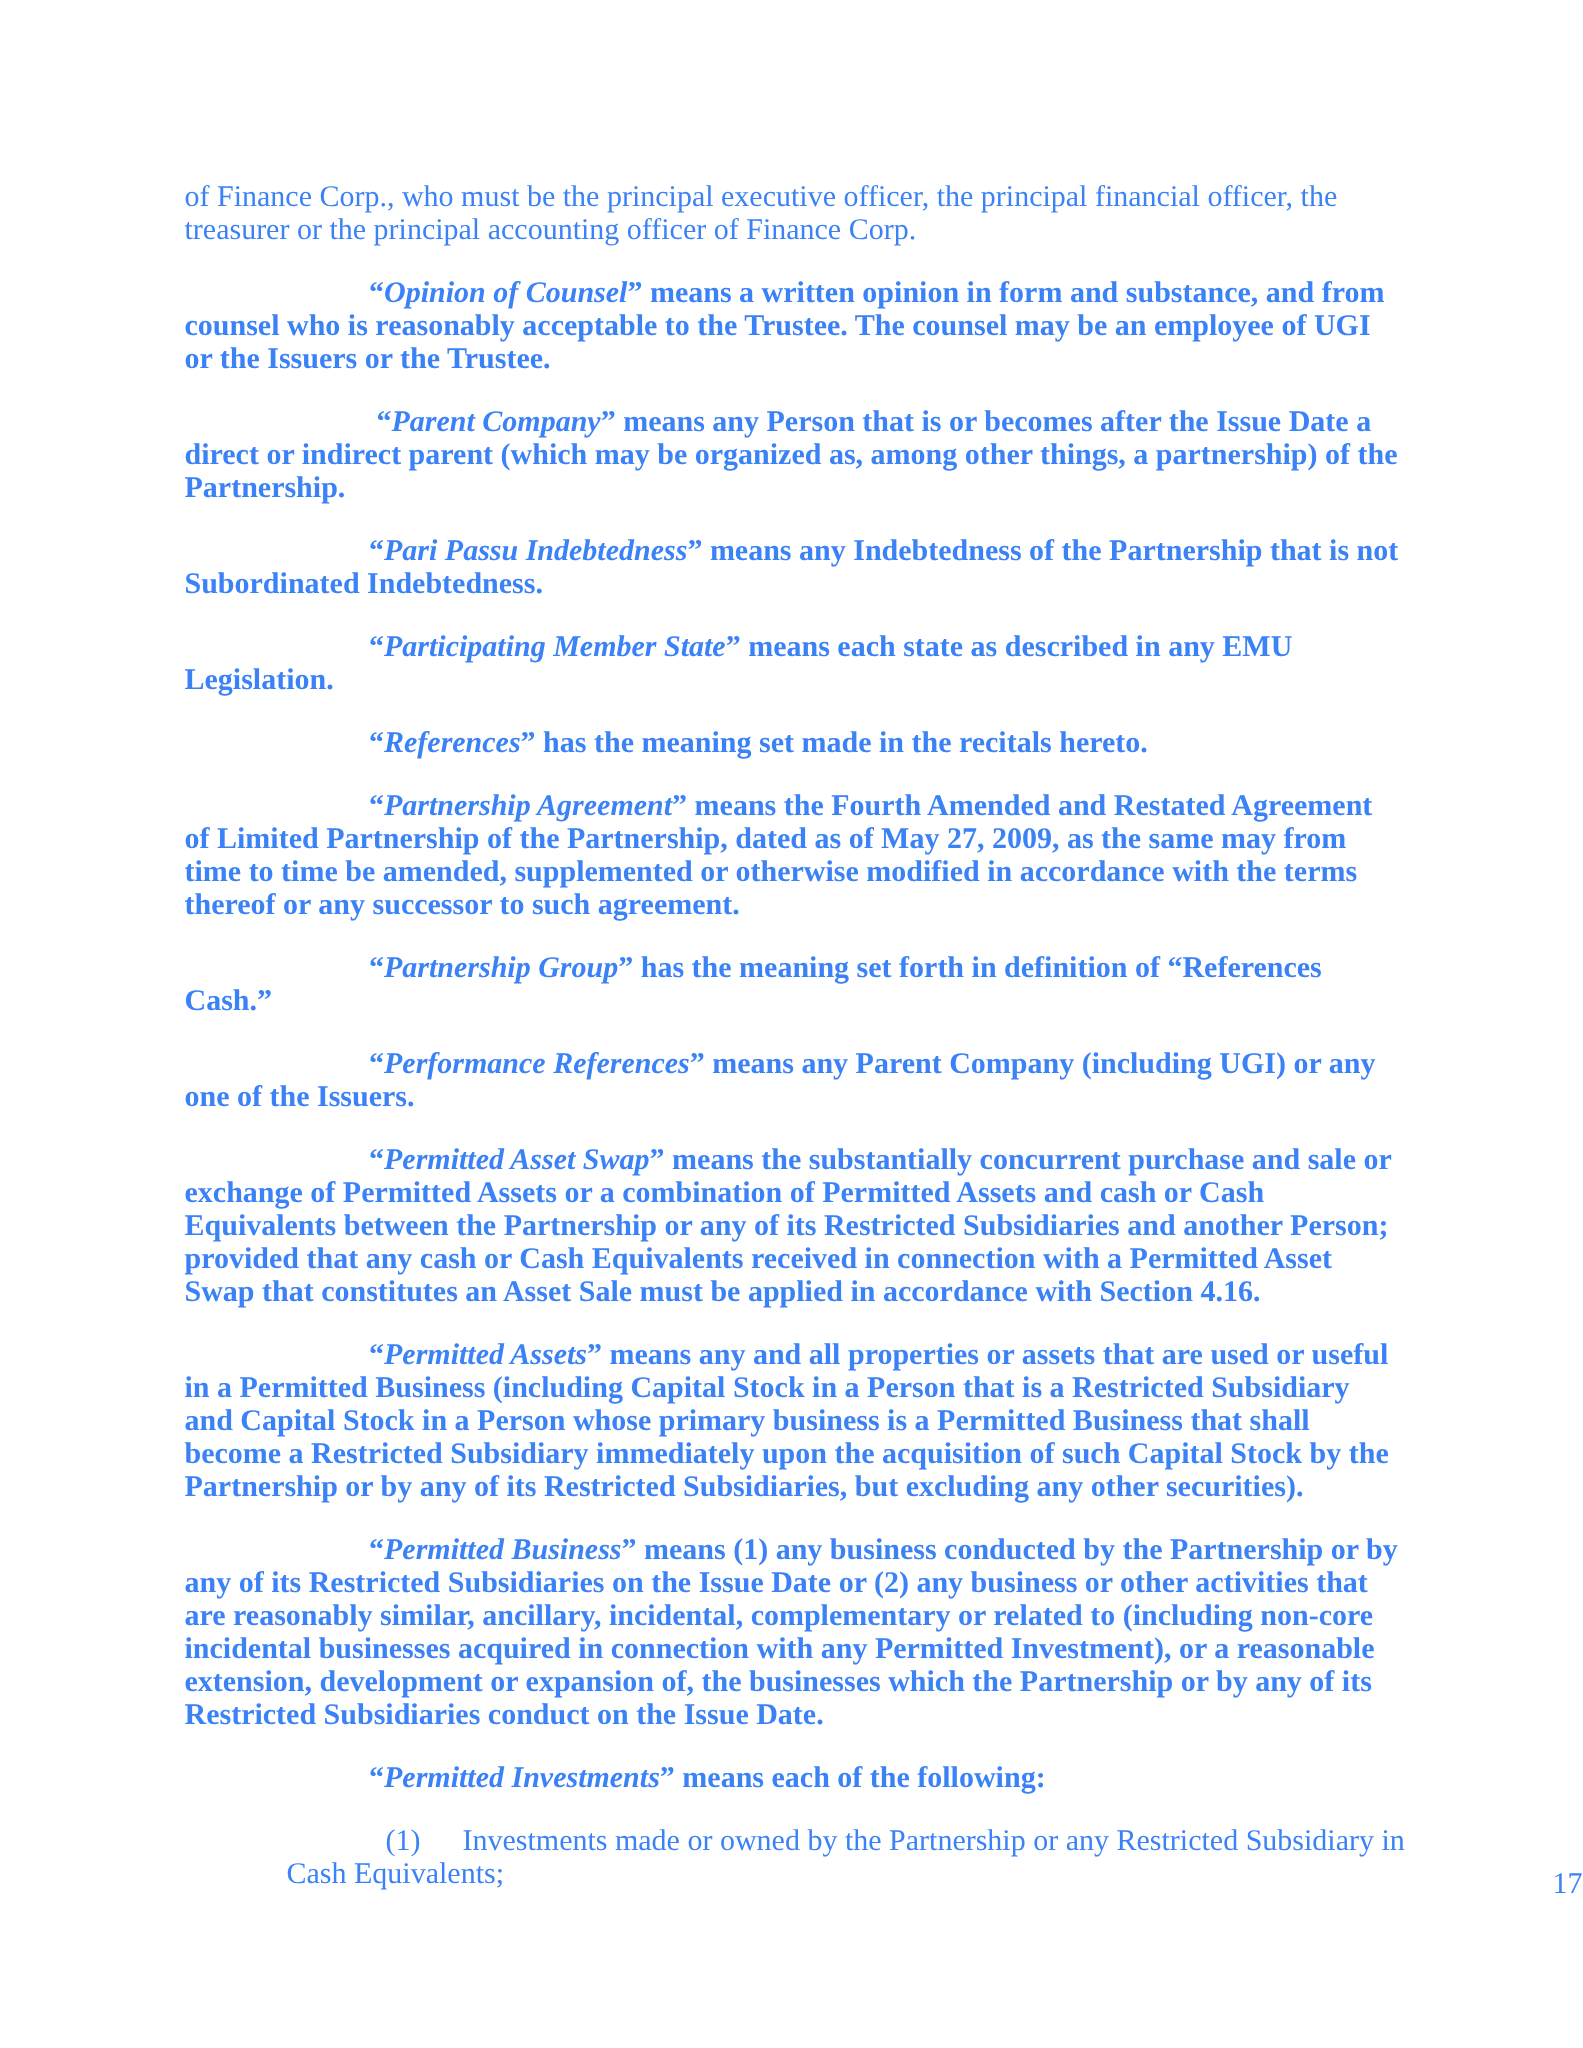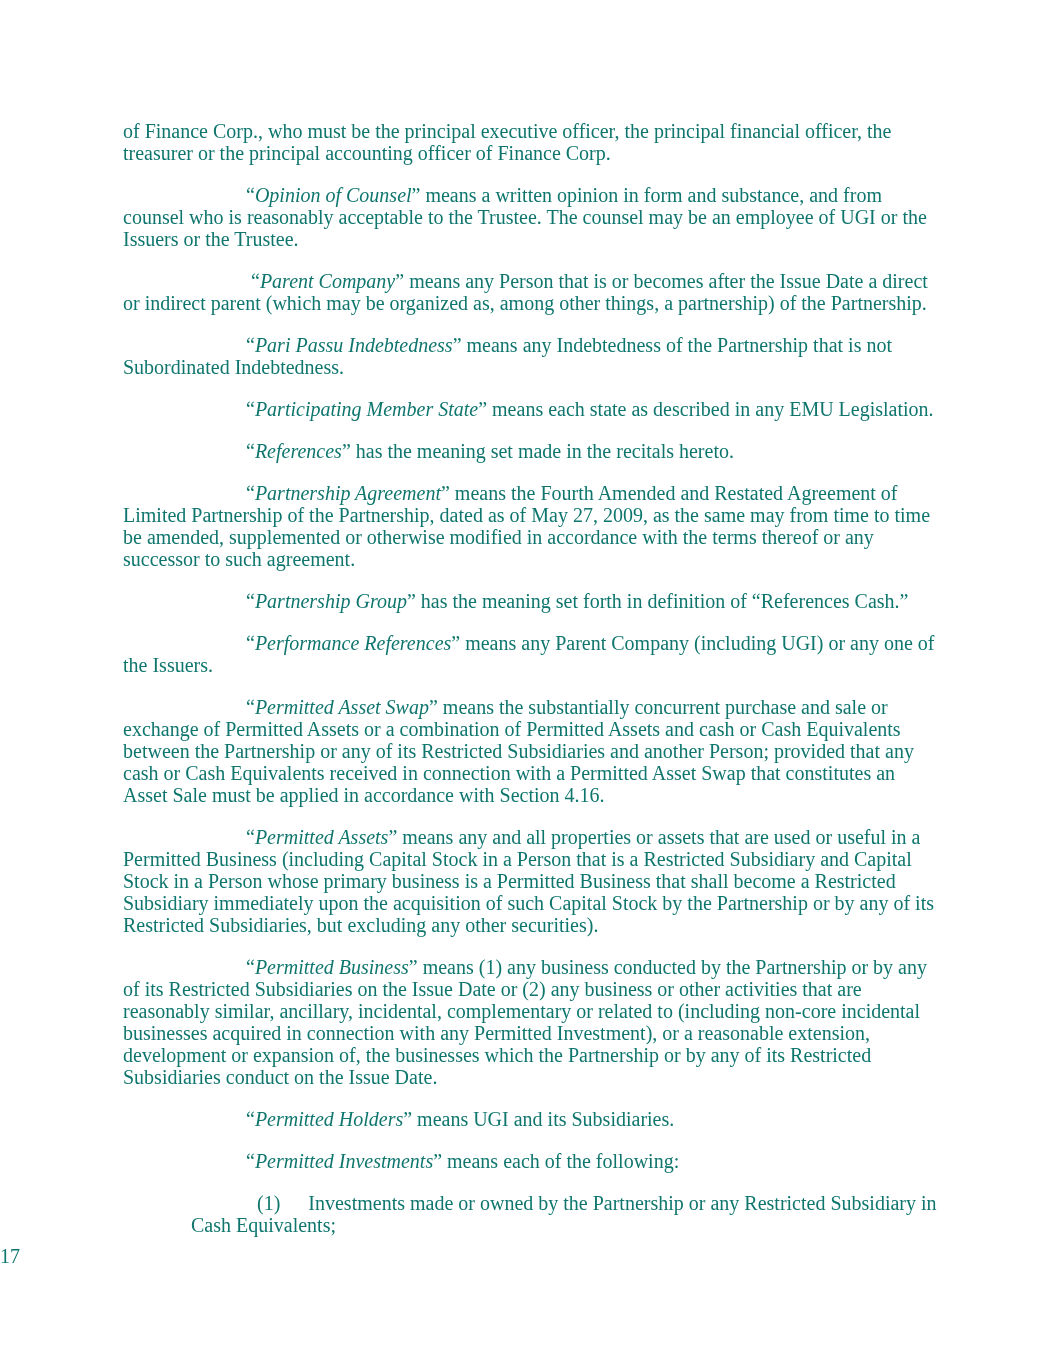--- a/index.html
+++ b/index.html
@@ -6,51 +6,51 @@
     margin: 0;
     padding: 0;
     background: #ffffff;
   }
   .page {
     position: relative;
     width: 1055px;
     height: 1365px;
     background: #ffffff;
     font-family: "Liberation Serif", serif;
-    color: #0f766e;
+    color: #3b82f6;
     overflow: hidden;
   }
   .content {
     position: absolute;
     left: 123px;
     top: 120px;
     width: 813px;
   }
   .para {
     margin: 20px 0 0 0;
     font-size: 20px;
     line-height: 22px;
     text-align: left;
     white-space: normal;
   }
   .para:first-child { margin-top: 0; }
-  .para.indent { text-indent: 123px; }
+  .para.indent { text-indent: 123px; font-weight: bold; }
   .para.list {
     margin-left: 68px;
     text-indent: 66px;
     width: 750px;
   }
   .para i { font-style: italic; }
   .tab { display: inline-block; width: 28px; }
   .page-number {
     position: absolute;
     top: 1245px;
     left: 0;
     width: 1055px;
-    text-align: left;
+    text-align: right;
     font-size: 20px;
     line-height: 22px;
   }
 </style>
 </head>
 <body>
 
 <div class="page">
   <div class="content">
       <p class="para plain"><span>of Finance Corp., who must be the principal executive officer, the principal financial officer, the treasurer or the principal accounting officer of Finance Corp.</span></p>
@@ -58,18 +58,17 @@
       <p class="para indent"><span>&nbsp;“</span><i>Parent Company</i><span>” means any Person that is or becomes after the Issue Date a direct or indirect parent (which may be organized as, among other things, a partnership) of the Partnership.</span></p>
       <p class="para indent"><span>“</span><i>Pari Passu Indebtedness</i><span>” means any Indebtedness of the Partnership that is not Subordinated Indebtedness.</span></p>
       <p class="para indent"><span>“</span><i>Participating Member State</i><span>” means each state as described in any EMU Legislation.</span></p>
       <p class="para indent"><span>“</span><i>References</i><span>” has the meaning set made in the recitals hereto.</span></p>
       <p class="para indent"><span>“</span><i>Partnership Agreement</i><span>” means the Fourth Amended and Restated Agreement of Limited Partnership of the Partnership, dated as of May 27, 2009, as the same may from time to time be amended, supplemented or otherwise modified in accordance with the terms thereof or any successor to such agreement.</span></p>
       <p class="para indent"><span>“</span><i>Partnership Group</i><span>” has the meaning set forth in definition of “References Cash.”</span></p>
       <p class="para indent"><span>“</span><i>Performance References</i><span>” means any Parent Company (including UGI) or any one of the Issuers.</span></p>
       <p class="para indent"><span>“</span><i>Permitted Asset Swap</i><span>” means the substantially concurrent purchase and sale or exchange of Permitted Assets or a combination of Permitted Assets and cash or Cash Equivalents between the Partnership or any of its Restricted Subsidiaries and another Person; provided that any cash or Cash Equivalents received in connection with a Permitted Asset Swap that constitutes an Asset Sale must be applied in accordance with Section 4.16.</span></p>
       <p class="para indent"><span>“</span><i>Permitted Assets</i><span>” means any and all properties or assets that are used or useful in a Permitted Business (including Capital Stock in a Person that is a Restricted Subsidiary and Capital Stock in a Person whose primary business is a Permitted Business that shall become a Restricted Subsidiary immediately upon the acquisition of such Capital Stock by the Partnership or by any of its Restricted Subsidiaries, but excluding any other securities).</span></p>
       <p class="para indent"><span>“</span><i>Permitted Business</i><span>” means (1) any business conducted by the Partnership or by any of its Restricted Subsidiaries on the Issue Date or (2) any business or other activities that are reasonably similar, ancillary, incidental, complementary or related to (including non-core incidental businesses acquired in connection with any Permitted Investment), or a reasonable extension, development or expansion of, the businesses which the Partnership or by any of its Restricted Subsidiaries conduct on the Issue Date.</span></p>
-      <p class="para indent"><span>“</span><i>Permitted Holders</i><span>” means UGI and its Subsidiaries.</span></p>
       <p class="para indent"><span>“</span><i>Permitted Investments</i><span>” means each of the following:</span></p>
       <p class="para list"><span>(1)</span><span class="tab"></span><span>Investments made or owned by the Partnership or any Restricted Subsidiary in Cash Equivalents;</span></p>
     </div>
   <div class="page-number">17</div>
 </div>
 
 </body></html>

